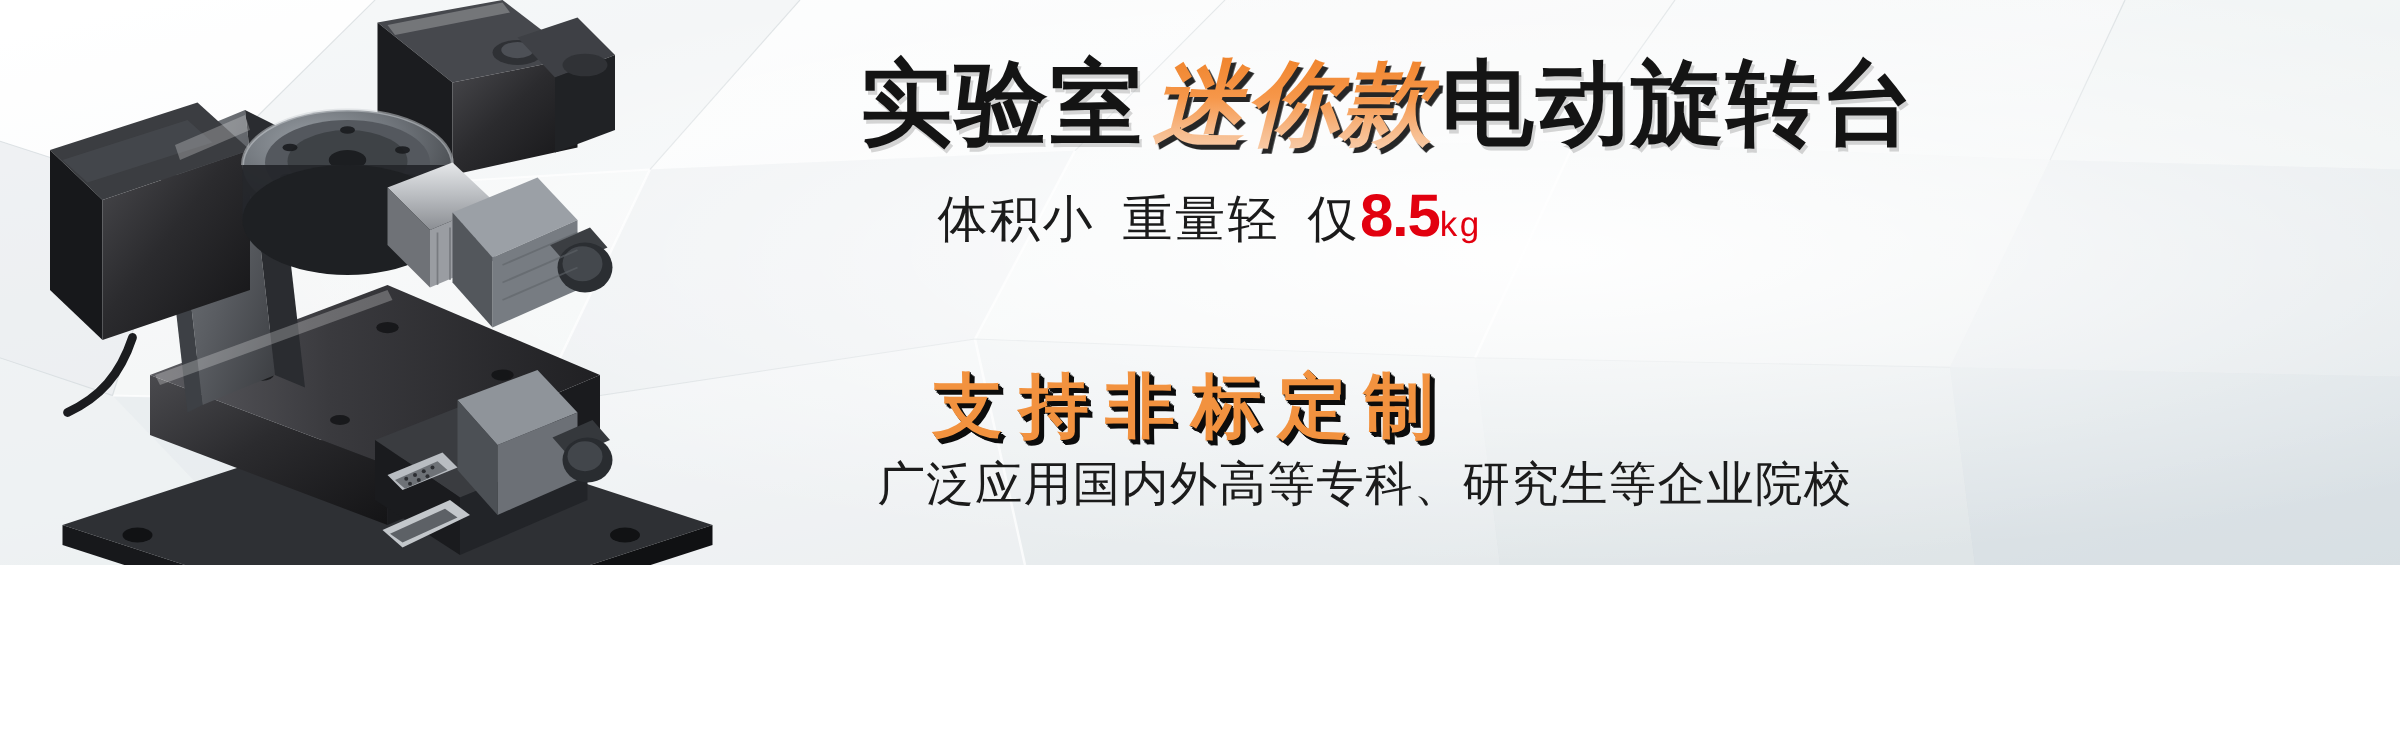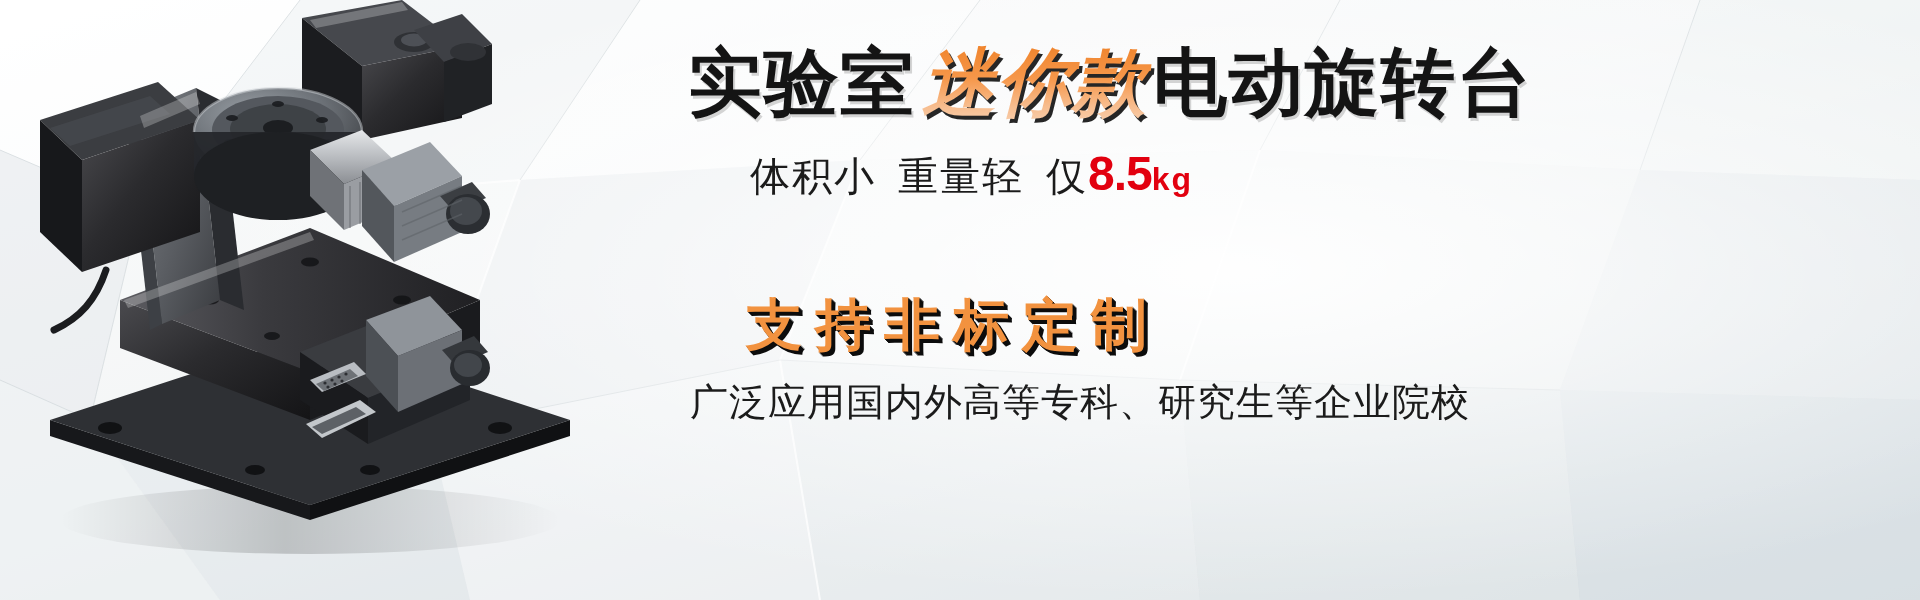--- a/index.html
+++ b/index.html
@@ -5,21 +5,21 @@
   * { margin:0; padding:0; box-sizing:border-box; }
   html, body {
     width:1920px; height:600px;
     overflow:hidden;
     background:#ffffff;
     font-family:"Liberation Sans", "DejaVu Sans", sans-serif;
   }
 
   .banner {
     position:relative;
-    width:1920px; height:600px;
+    width:1920px; height:452px;
     overflow:hidden;
     background:
       radial-gradient(ellipse 900px 600px at 1250px 260px, #ffffff 0%, #f4f6f7 38%, #e3e8ea 70%, #d6dcdf 100%),
       linear-gradient(100deg, #ffffff 0%, #eef1f2 30%, #dfe4e7 60%, #cfd6da 100%);
   }
 
   
   .facets { position:absolute; inset:0; width:100%; height:100%; }
 
   
@@ -71,22 +71,22 @@
   }
   .line2 .gap { display:inline-block; width:22px; }
   .kg-num {
     color:#e2000f;
     font-weight:700;
     font-size:48px;
     letter-spacing:-1px;
   }
   .kg-unit {
     color:#e2000f;
-    font-weight:700;
-    font-size:32px;
+    font-weight:400;
+    font-size:28px;
   }
 
   .line3 {
     position:absolute;
     left:62px; top:222px;
     white-space:nowrap;
     font-size:40px;
     font-weight:400;
     letter-spacing:2px;
     color:#1b1b1b;
@@ -103,27 +103,26 @@
     color:#f2923f;
     text-shadow:
       4px 4px 0 #0c0c0c,
       3px 3px 0 #0c0c0c,
       2px 2px 0 #0c0c0c,
       1px 1px 0 #0c0c0c;
   }
 
   .line5 {
     position:absolute;
-    left:2px; top:362px;
+    left:14px; top:362px;
     white-space:nowrap;
     font-size:38px;
     font-weight:400;
     letter-spacing:1px;
     color:#1b1b1b;
-    margin-top:15px;
   }
 </style>
 </head>
 <body>
 
 <div class="banner">
 
   <svg class="facets" viewBox="0 0 1920 600" preserveAspectRatio="none">
     <defs>
       <linearGradient id="bgg" x1="0" y1="0" x2="1" y2="1">

